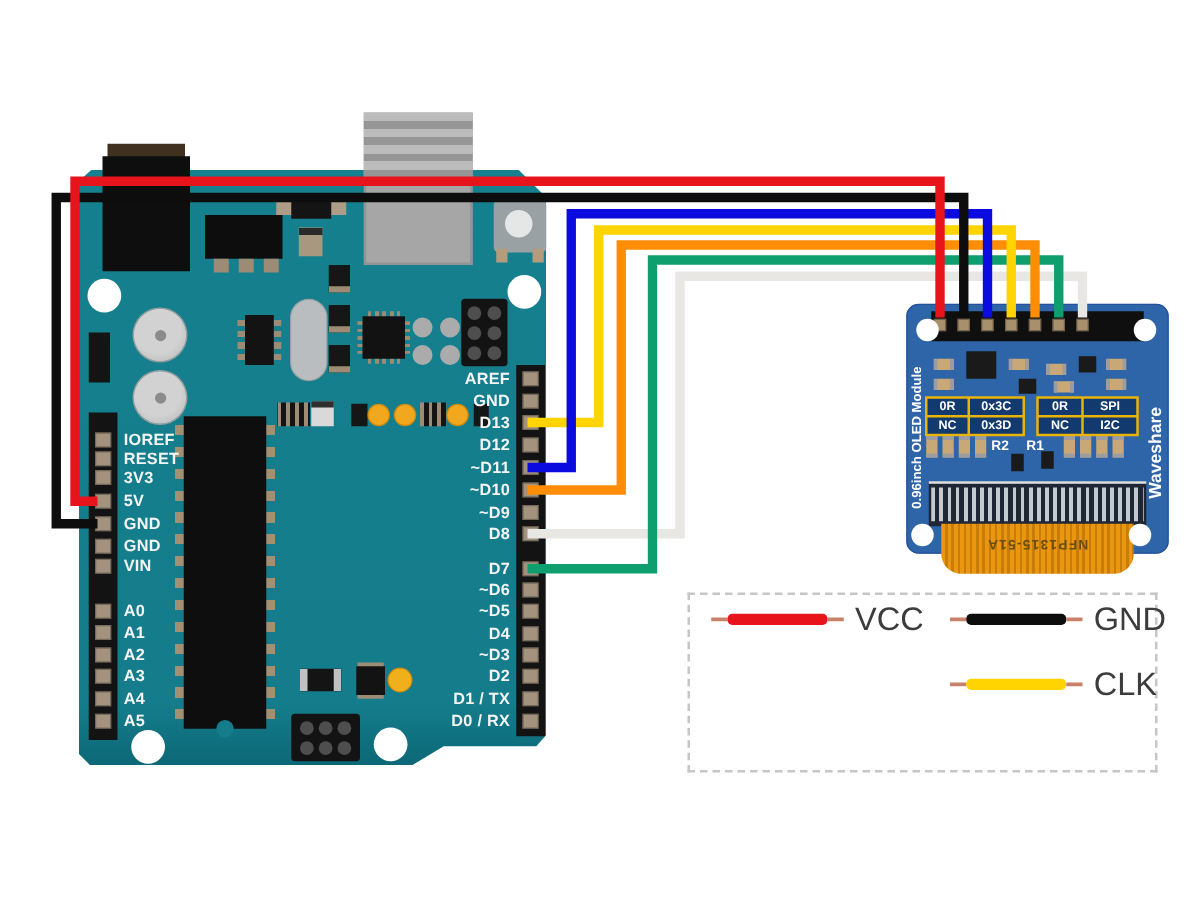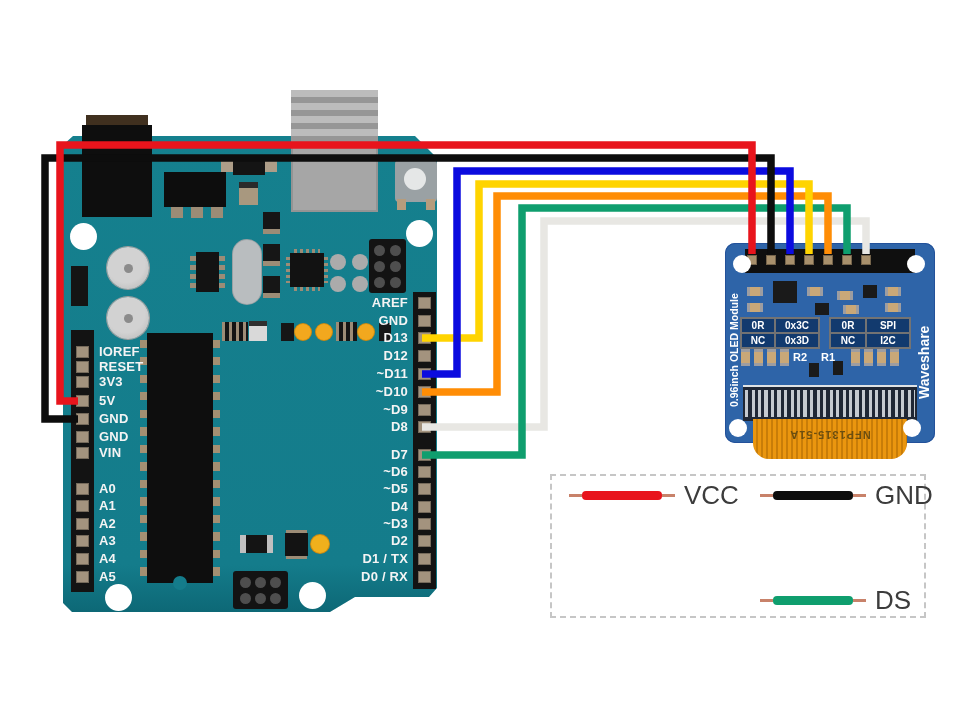--- a/index.html
+++ b/index.html
@@ -15,21 +15,21 @@
   .hole{position:absolute;z-index:2;background:#fff;border-radius:50%;}
   .hdrstrip{position:absolute;z-index:2;background:#131313;}
   .pinsq{position:absolute;z-index:3;width:13px;height:12px;background:#a3937e;box-shadow:inset 0 0 0 1px rgba(0,0,0,.28);}
   .pinlbl{position:absolute;z-index:3;color:#f4f4f4;font-weight:bold;font-size:13px;line-height:16px;letter-spacing:.2px;white-space:nowrap;}
   .icsp-dot{position:absolute;width:11px;height:11px;border-radius:50%;background:#4e4e4e;}
   
   .oled{position:absolute;left:725px;top:243px;width:210px;height:200px;z-index:3;
     background:#2e64a8;border-radius:10px;box-shadow:inset 0 0 0 1px #23519a;}
   .oled .abs{position:absolute;}
   .vtext{position:absolute;writing-mode:vertical-rl;transform:rotate(180deg);color:#fff;font-weight:bold;text-align:center;}
-  .cfg-table{position:absolute;display:grid;gap:2px;background:#737373;padding:2px;}
+  .cfg-table{position:absolute;display:grid;gap:2px;background:#eab308;padding:2px;}
   .cfg-cell{background:#123a6e;color:#fff;font-size:10px;font-weight:bold;display:flex;align-items:center;justify-content:center;line-height:11px;}
   .rlabel{position:absolute;color:#fff;font-size:11px;font-weight:bold;}
   .oledpin{position:absolute;width:10px;height:10px;background:#a8906c;box-shadow:inset 0 0 0 1px rgba(0,0,0,.3);}
   .res-h{position:absolute;width:16px;height:9px;background:#c9a878;box-shadow:inset 3px 0 0 #9d9da1,inset -3px 0 0 #9d9da1;}
   .res-v{position:absolute;width:9px;height:17px;background:#c9a878;box-shadow:inset 0 3px 0 #9d9da1,inset 0 -3px 0 #9d9da1;}
   .sot{position:absolute;background:#1a1a1a;}
   
   .legend{position:absolute;left:550px;top:474px;width:372px;height:140px;border:2px dashed #c6c6c6;z-index:4;background:#fff;}
   .lrow{position:absolute;display:flex;align-items:center;height:30px;}
   .lthin{width:13px;height:3px;background:#c8826a;}
@@ -264,25 +264,25 @@
         <div class="lbar" style="background:#e8141c;"></div>
         <div class="lthin" style=""></div>
         <span class="llabel">VCC</span>
       </div>
       <div class="lrow" style="left:208px;top:4px;">
         <div class="lthin" style=""></div>
         <div class="lbar" style="background:#0d0d0d;"></div>
         <div class="lthin" style=""></div>
         <span class="llabel">GND</span>
       </div>
-      <div class="lrow" style="left:208px;top:109px;">
-        <div class="lthin" style=""></div>
-        <div class="lbar" style="background:#0f9e6e;"></div>
-        <div class="lthin" style=""></div>
-        <span class="llabel">DS</span>
+      <div class="lrow" style="left:208px;top:56px;">
+        <div class="lthin" style=""></div>
+        <div class="lbar" style="background:#ffd400;"></div>
+        <div class="lthin" style=""></div>
+        <span class="llabel">CLK</span>
       </div>
     </div>
 
   <svg id="wires" width="960" height="720" viewBox="0 0 960 720">
       <polyline points="422,427 544,427 544,221 866,221 866,254" fill="none" stroke="#e8e7e3" stroke-width="7.5" stroke-linecap="butt" stroke-linejoin="miter"></polyline>
       <polyline points="422,455 522,455 522,208 847,208 847,254" fill="none" stroke="#0f9e6e" stroke-width="7.5" stroke-linecap="butt" stroke-linejoin="miter"></polyline>
       <polyline points="422,392 497,392 497,196 828,196 828,254" fill="none" stroke="#ff8d05" stroke-width="7.5" stroke-linecap="butt" stroke-linejoin="miter"></polyline>
       <polyline points="422,338 479,338 479,184 809,184 809,254" fill="none" stroke="#ffd400" stroke-width="7.5" stroke-linecap="butt" stroke-linejoin="miter"></polyline>
       <polyline points="422,374 457,374 457,171 790,171 790,254" fill="none" stroke="#0b0bdf" stroke-width="7.5" stroke-linecap="butt" stroke-linejoin="miter"></polyline>
       <polyline points="78,419 45,419 45,158 771,158 771,254" fill="none" stroke="#0d0d0d" stroke-width="7.5" stroke-linecap="butt" stroke-linejoin="miter"></polyline>

